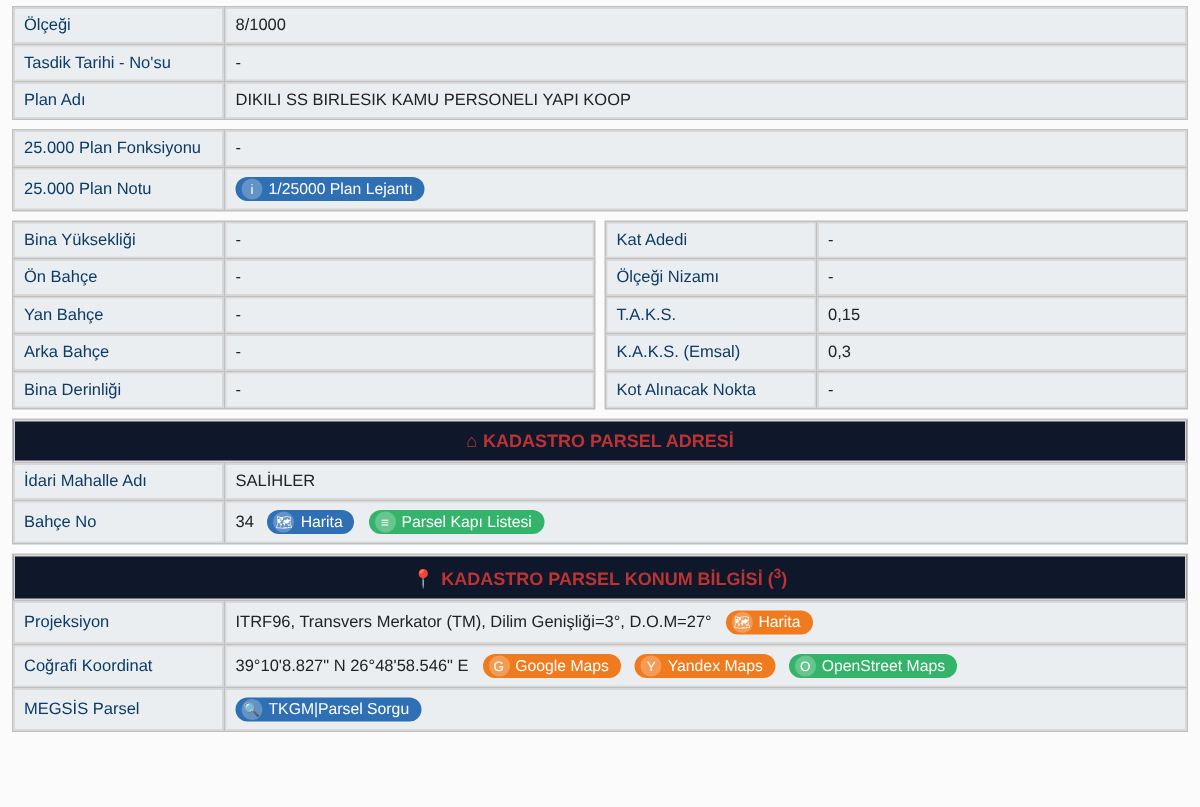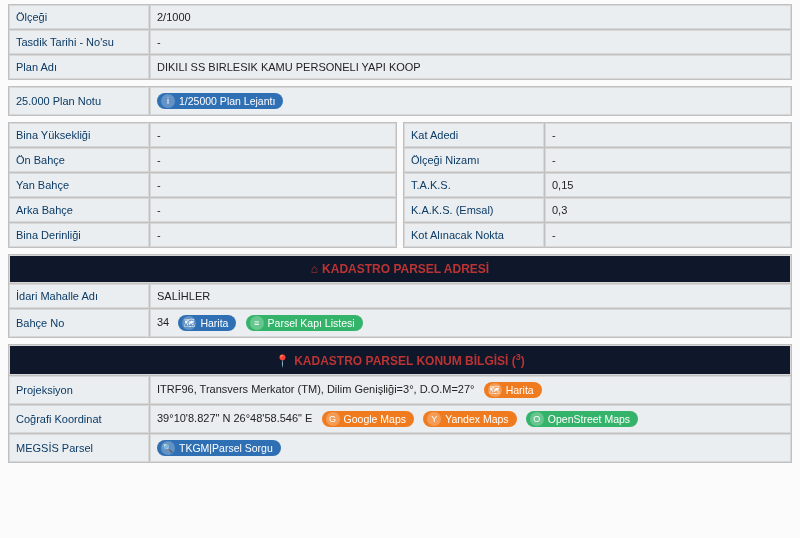--- a/index.html
+++ b/index.html
@@ -69,35 +69,39 @@
 sup { font-size: 9px; }
 .sect-ic { color:#b33; font-weight:bold; margin-right:4px; }
 </style>
 </head>
 <body>
 
 <table>
   <tbody>
       <tr>
     <td class="label">Ölçeği</td>
-    <td>2/1000</td>
+    <td>8/1000</td>
   </tr>
   <tr>
     <td class="label">Tasdik Tarihi - No'su</td>
     <td>-</td>
   </tr>
   <tr>
     <td class="label">Plan Adı</td>
     <td>DIKILI SS BIRLESIK KAMU PERSONELI YAPI KOOP</td>
   </tr>
 </tbody>
   </table>
 
 <table>
   <tbody>
+      <tr>
+    <td class="label">25.000 Plan Fonksiyonu</td>
+    <td>-</td>
+  </tr>
   <tr>
     <td class="label">25.000 Plan Notu</td>
     <td>
       <span class="badge blue">
             <span class="icn">i</span>
             <span>1/25000 Plan Lejantı</span>
           </span>
     </td>
   </tr>
 </tbody>

